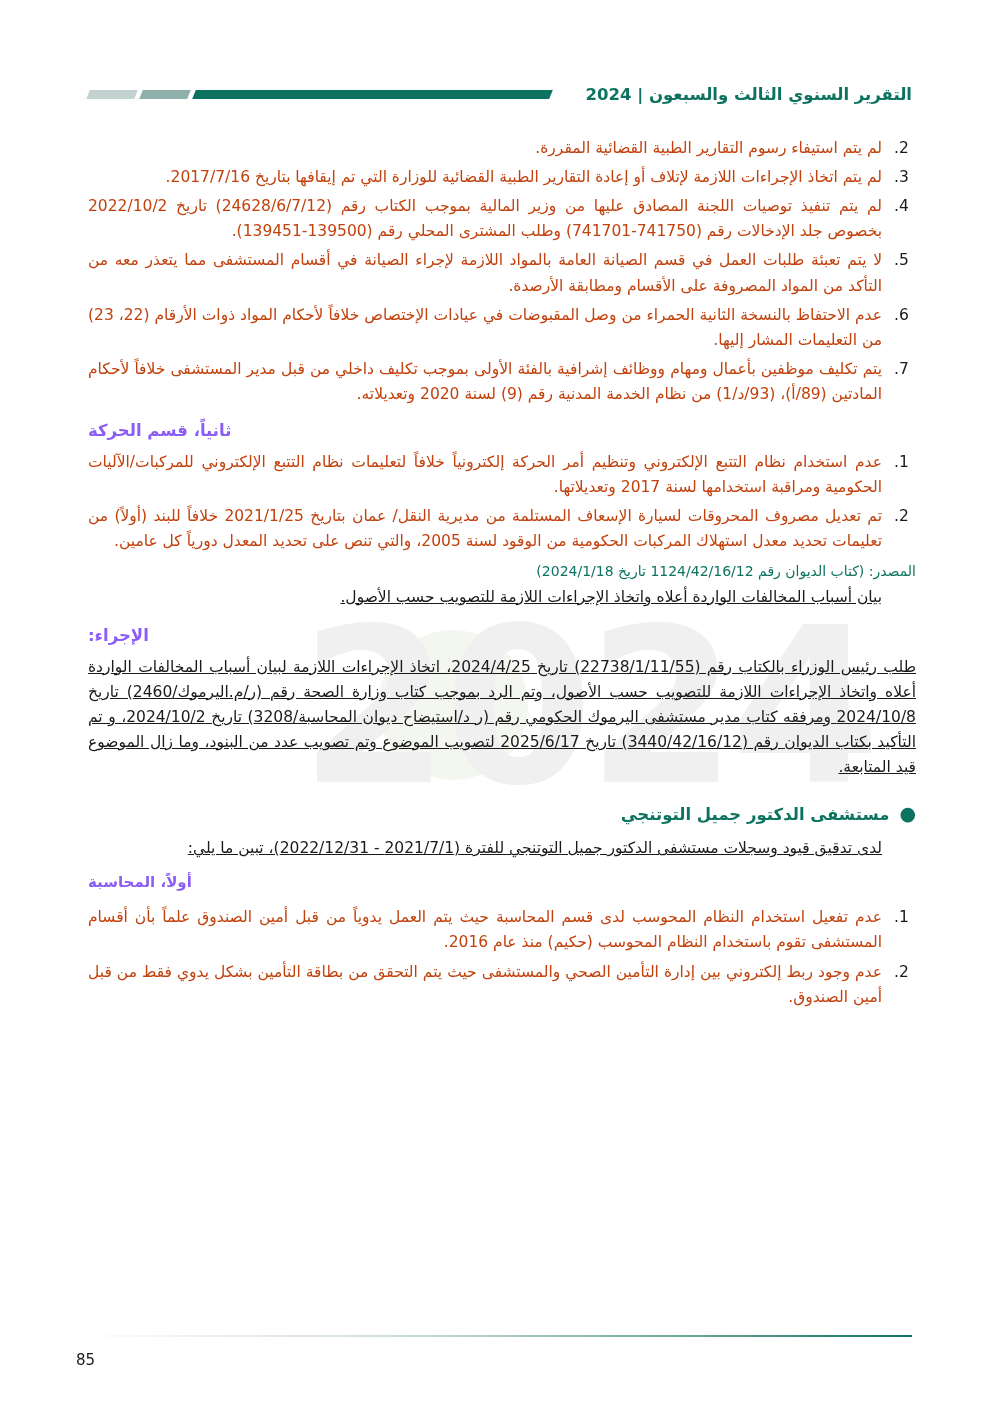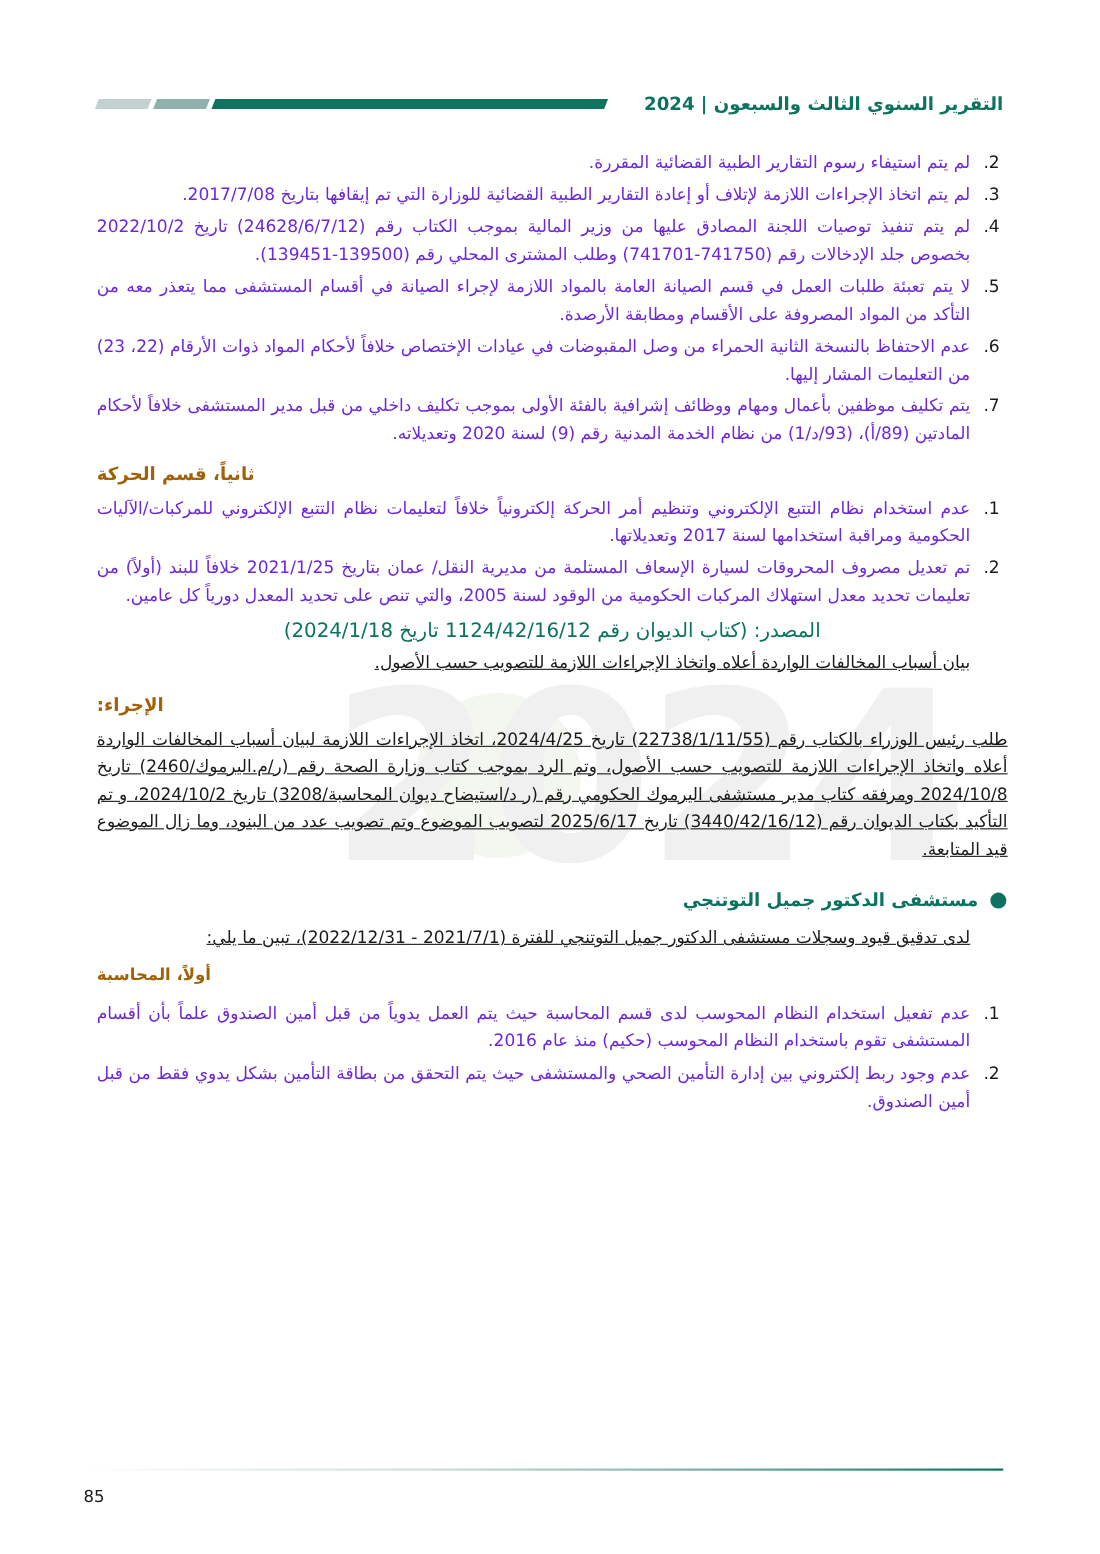--- a/index.html
+++ b/index.html
@@ -115,47 +115,47 @@
     padding-left: 12px;
     font-size: 15.5px;
     color: #1a1a1a;
     line-height: 1.62;
     direction: ltr;
     box-sizing: border-box;
   }
   .li-body {
     flex: 1 1 auto;
     font-size: 15.5px;
-    color: #6d28d9;
+    color: #c2410c;
     line-height: 1.62;
     text-align: justify;
     text-align-last: right;
   }
 
   
   .sec-heading {
-    color: #a16207;
+    color: #8b5cf6;
     font-size: 16.5px;
     font-weight: 700;
     text-align: left;
     margin: 14px 0 10px 0;
   }
   .sec-heading.small {
     font-size: 15px;
     margin: 12px 0 14px 0;
   }
   .sec-heading.label-left {
     text-align: left;
     margin: 16px 0 10px 0;
   }
 
   .source-line {
     color: #0d7360;
-    font-size: 18px;
-    text-align: center;
+    font-size: 14px;
+    text-align: right;
     margin: 8px 0 6px 0;
     direction: rtl;
   }
 
   .para {
     font-size: 15.5px;
     color: #1a1a1a;
     line-height: 1.62;
     text-align: justify;
     text-align-last: right;
@@ -232,21 +232,21 @@
 
   <div class="content">
 
     <ol class="num-list">
       <li>
         <div class="li-marker">.2</div>
         <div class="li-body">لم يتم استيفاء رسوم التقارير الطبية القضائية المقررة.</div>
       </li>
       <li>
         <div class="li-marker">.3</div>
-        <div class="li-body">لم يتم اتخاذ الإجراءات اللازمة لإتلاف أو إعادة التقارير الطبية القضائية للوزارة التي تم إيقافها بتاريخ 2017/7/08.</div>
+        <div class="li-body">لم يتم اتخاذ الإجراءات اللازمة لإتلاف أو إعادة التقارير الطبية القضائية للوزارة التي تم إيقافها بتاريخ 2017/7/16.</div>
       </li>
       <li>
         <div class="li-marker">.4</div>
         <div class="li-body">لم يتم تنفيذ توصيات اللجنة المصادق عليها من وزير المالية بموجب الكتاب رقم (24628/6/7/12) تاريخ 2022/10/2 بخصوص جلد الإدخالات رقم (741750-741701) وطلب المشترى المحلي رقم (139500-139451).</div>
       </li>
       <li>
         <div class="li-marker">.5</div>
         <div class="li-body">لا يتم تعبئة طلبات العمل في قسم الصيانة العامة بالمواد اللازمة لإجراء الصيانة في أقسام المستشفى مما يتعذر معه من التأكد من المواد المصروفة على الأقسام ومطابقة الأرصدة.</div>
       </li>
       <li>

